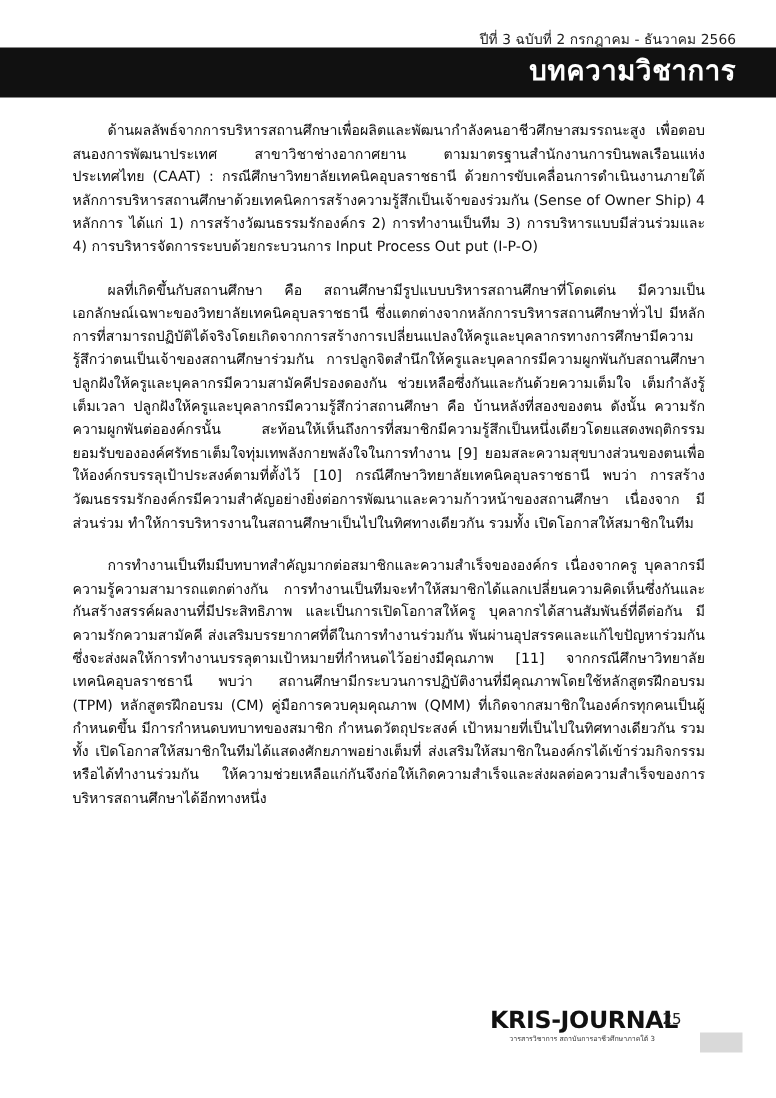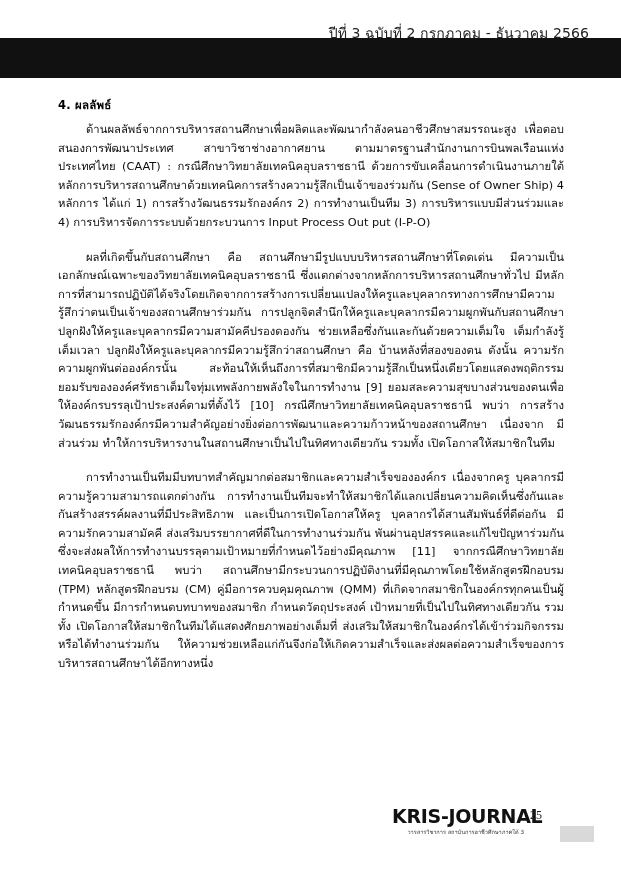--- a/index.html
+++ b/index.html
@@ -23,21 +23,21 @@
     width: 621px;
     height: 878px;
     background: #ffffff;
   }
 
   
   .header-issue {
     position: absolute;
     right: 32px;
     top: 22px;
-    font-size: 14px;
+    font-size: 11px;
     color: #222;
     letter-spacing: 0.1px;
     white-space: nowrap;
   }
 
   .header-bar {
     position: absolute;
     left: 0;
     top: 38px;
     width: 621px;
@@ -109,42 +109,41 @@
     line-height: 8px;
     margin-top: 2px;
     white-space: nowrap;
   }
   .footer-page-number {
     position: absolute;
     left: 530px;
     top: 808px;
     font-size: 12px;
     color: #222222;
-    font-family: Liberation Serif, serif;
   }
   .footer-swatch {
     position: absolute;
     left: 560px;
     top: 826px;
     width: 34px;
     height: 16px;
     background: #d9d9d9;
   }
 </style>
 </head>
 <body>
 
 <div class="page">
 
   <div class="header-issue">ปีที่ 3 ฉบับที่ 2 กรกฎาคม - ธันวาคม 2566</div>
 
   <div class="header-bar"></div>
+  <div class="header-bar-title">บทความวิชาการ</div>
 
   <div class="content">
-    <div class="section-heading">4.  ผลลัพธ์</div>
 
     <p class="para">ด้านผลลัพธ์จากการบริหารสถานศึกษาเพื่อผลิตและพัฒนากำลังคนอาชีวศึกษาสมรรถนะสูง เพื่อตอบสนองการพัฒนาประเทศ สาขาวิชาช่างอากาศยาน ตามมาตรฐานสำนักงานการบินพลเรือนแห่งประเทศไทย (CAAT) : กรณีศึกษาวิทยาลัยเทคนิคอุบลราชธานี ด้วยการขับเคลื่อนการดำเนินงานภายใต้หลักการบริหารสถานศึกษาด้วยเทคนิคการสร้างความรู้สึกเป็นเจ้าของร่วมกัน (Sense of Owner Ship) 4 หลักการ ได้แก่ 1) การสร้างวัฒนธรรมรักองค์กร 2) การทำงานเป็นทีม 3) การบริหารแบบมีส่วนร่วมและ 4) การบริหารจัดการระบบด้วยกระบวนการ Input Process Out put (I-P-O)</p>
 
     <p class="para">ผลที่เกิดขึ้นกับสถานศึกษา คือ สถานศึกษามีรูปแบบบริหารสถานศึกษาที่โดดเด่น มีความเป็นเอกลักษณ์เฉพาะของวิทยาลัยเทคนิคอุบลราชธานี ซึ่งแตกต่างจากหลักการบริหารสถานศึกษาทั่วไป มีหลักการที่สามารถปฏิบัติได้จริงโดยเกิดจากการสร้างการเปลี่ยนแปลงให้ครูและบุคลากรทางการศึกษามีความรู้สึกว่าตนเป็นเจ้าของสถานศึกษาร่วมกัน การปลูกจิตสำนึกให้ครูและบุคลากรมีความผูกพันกับสถานศึกษา ปลูกฝังให้ครูและบุคลากรมีความสามัคคีปรองดองกัน ช่วยเหลือซึ่งกันและกันด้วยความเต็มใจ เต็มกำลังรู้ เต็มเวลา ปลูกฝังให้ครูและบุคลากรมีความรู้สึกว่าสถานศึกษา คือ บ้านหลังที่สองของตน ดังนั้น ความรักความผูกพันต่อองค์กรนั้น สะท้อนให้เห็นถึงการที่สมาชิกมีความรู้สึกเป็นหนึ่งเดียวโดยแสดงพฤติกรรมยอมรับขององค์ศรัทธาเต็มใจทุ่มเทพลังกายพลังใจในการทำงาน [9] ยอมสละความสุขบางส่วนของตนเพื่อให้องค์กรบรรลุเป้าประสงค์ตามที่ตั้งไว้ [10] กรณีศึกษาวิทยาลัยเทคนิคอุบลราชธานี พบว่า การสร้างวัฒนธรรมรักองค์กรมีความสำคัญอย่างยิ่งต่อการพัฒนาและความก้าวหน้าของสถานศึกษา เนื่องจาก มีส่วนร่วม ทำให้การบริหารงานในสถานศึกษาเป็นไปในทิศทางเดียวกัน รวมทั้ง เปิดโอกาสให้สมาชิกในทีม</p>
 
     <p class="para">การทำงานเป็นทีมมีบทบาทสำคัญมากต่อสมาชิกและความสำเร็จขององค์กร เนื่องจากครู บุคลากรมีความรู้ความสามารถแตกต่างกัน การทำงานเป็นทีมจะทำให้สมาชิกได้แลกเปลี่ยนความคิดเห็นซึ่งกันและกันสร้างสรรค์ผลงานที่มีประสิทธิภาพ และเป็นการเปิดโอกาสให้ครู บุคลากรได้สานสัมพันธ์ที่ดีต่อกัน มีความรักความสามัคคี ส่งเสริมบรรยากาศที่ดีในการทำงานร่วมกัน พันผ่านอุปสรรคและแก้ไขปัญหาร่วมกัน ซึ่งจะส่งผลให้การทำงานบรรลุตามเป้าหมายที่กำหนดไว้อย่างมีคุณภาพ [11] จากกรณีศึกษาวิทยาลัยเทคนิคอุบลราชธานี พบว่า สถานศึกษามีกระบวนการปฏิบัติงานที่มีคุณภาพโดยใช้หลักสูตรฝึกอบรม (TPM) หลักสูตรฝึกอบรม (CM) คู่มือการควบคุมคุณภาพ (QMM) ที่เกิดจากสมาชิกในองค์กรทุกคนเป็นผู้กำหนดขึ้น มีการกำหนดบทบาทของสมาชิก กำหนดวัตถุประสงค์ เป้าหมายที่เป็นไปในทิศทางเดียวกัน รวมทั้ง เปิดโอกาสให้สมาชิกในทีมได้แสดงศักยภาพอย่างเต็มที่ ส่งเสริมให้สมาชิกในองค์กรได้เข้าร่วมกิจกรรมหรือได้ทำงานร่วมกัน ให้ความช่วยเหลือแก่กันจึงก่อให้เกิดความสำเร็จและส่งผลต่อความสำเร็จของการบริหารสถานศึกษาได้อีกทางหนึ่ง</p>
   </div>
 
   <div class="footer-logo">
     <div class="footer-logo-main">KRIS-JOURNAL</div>

